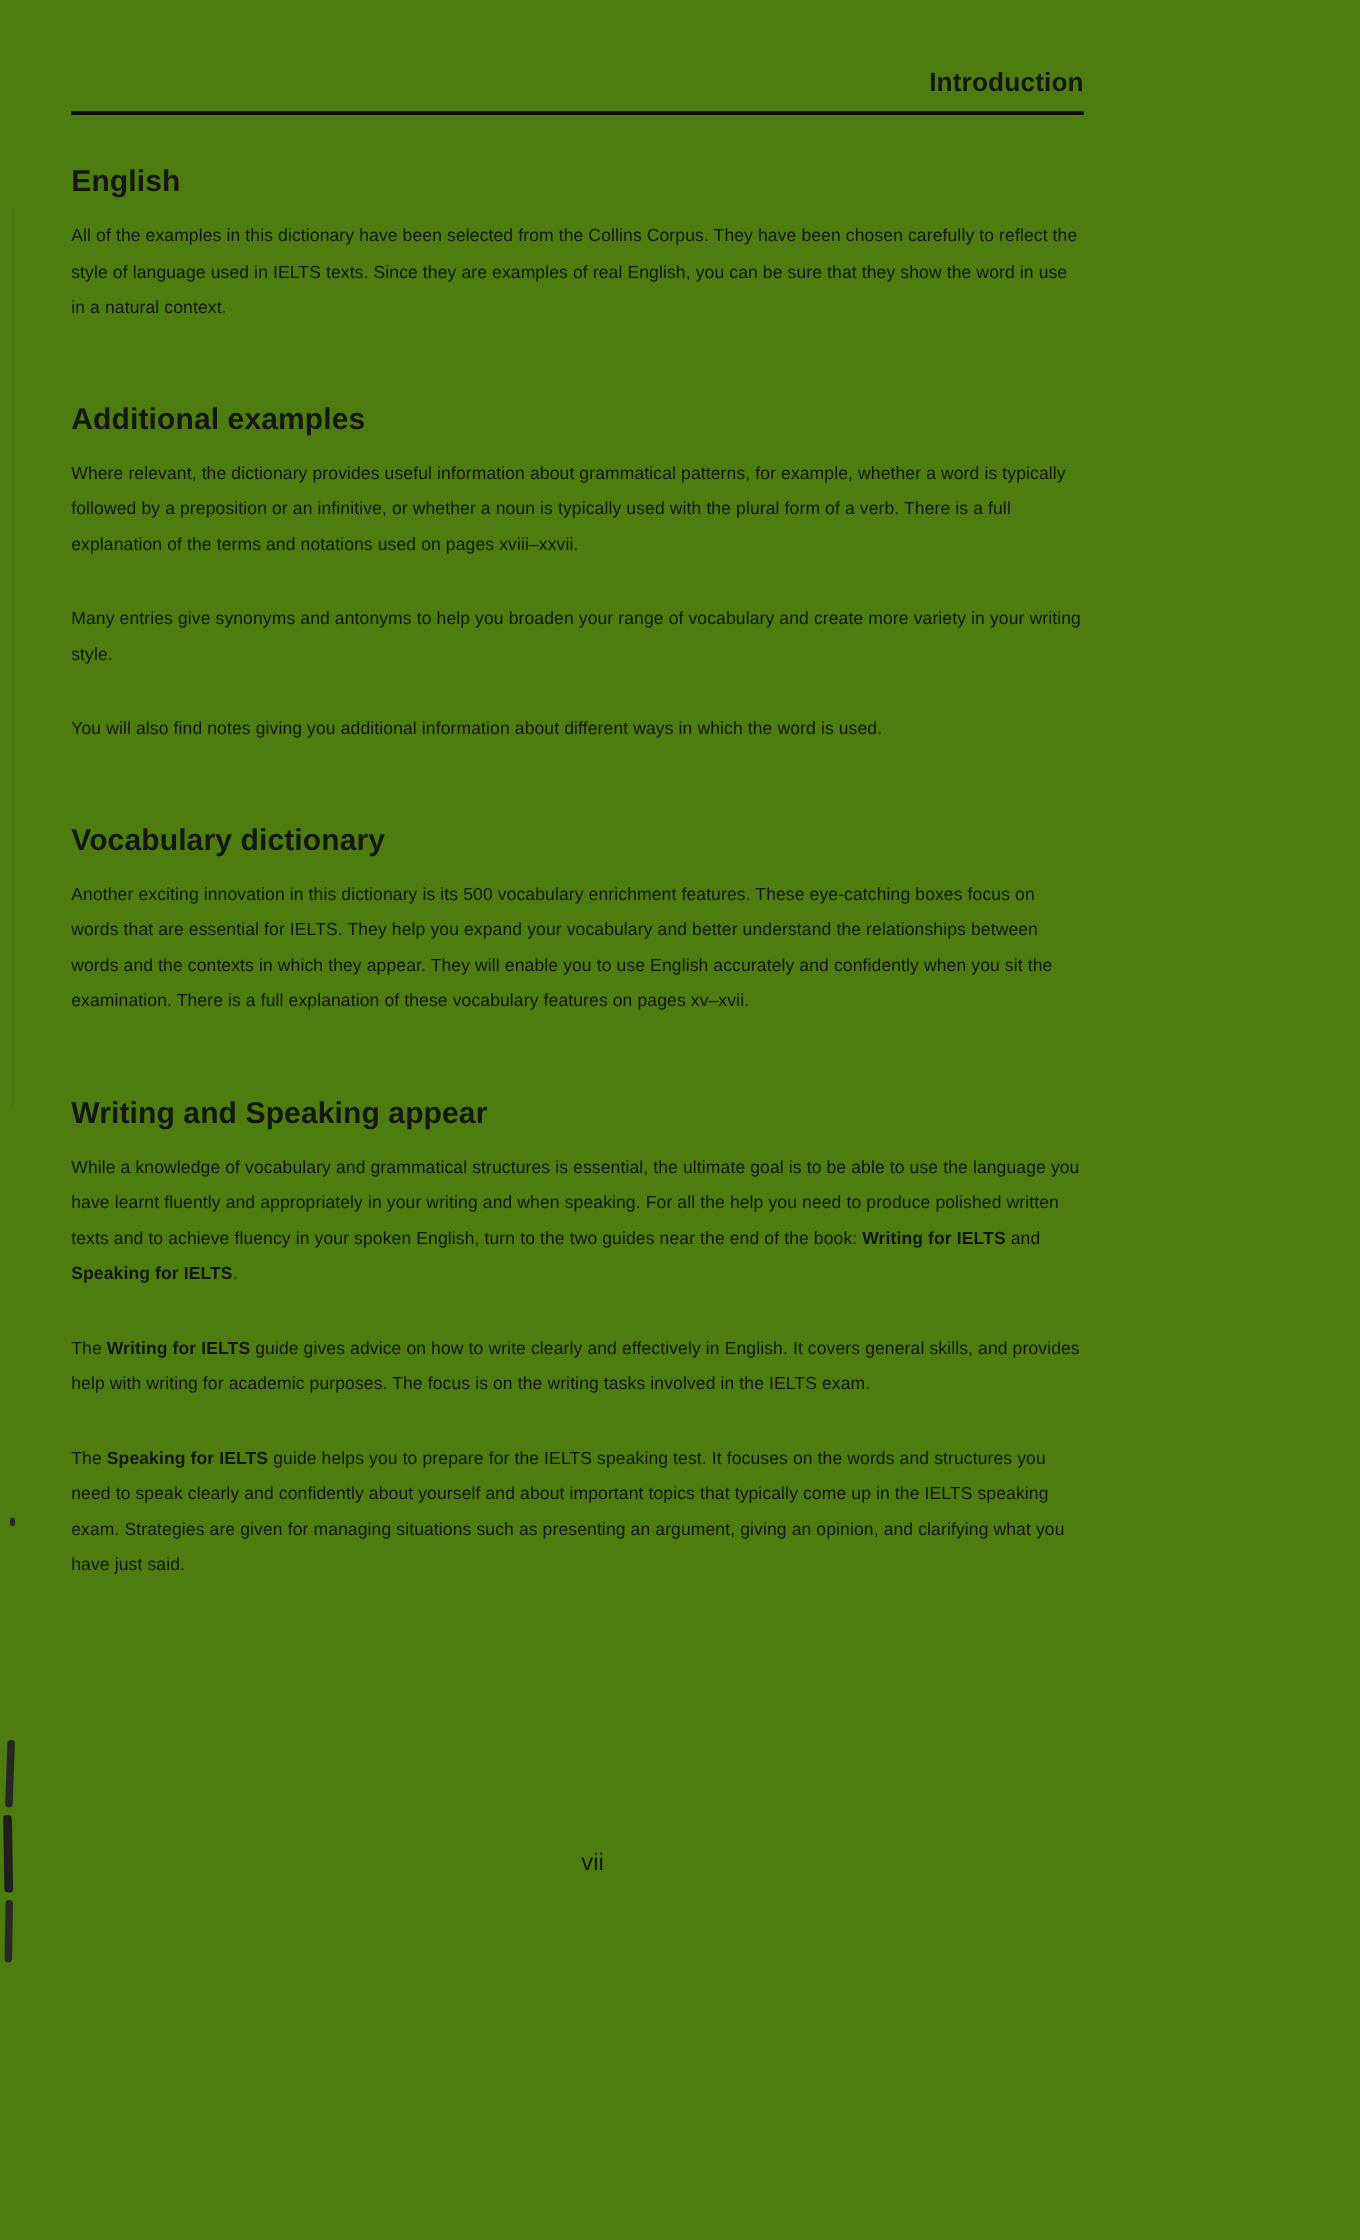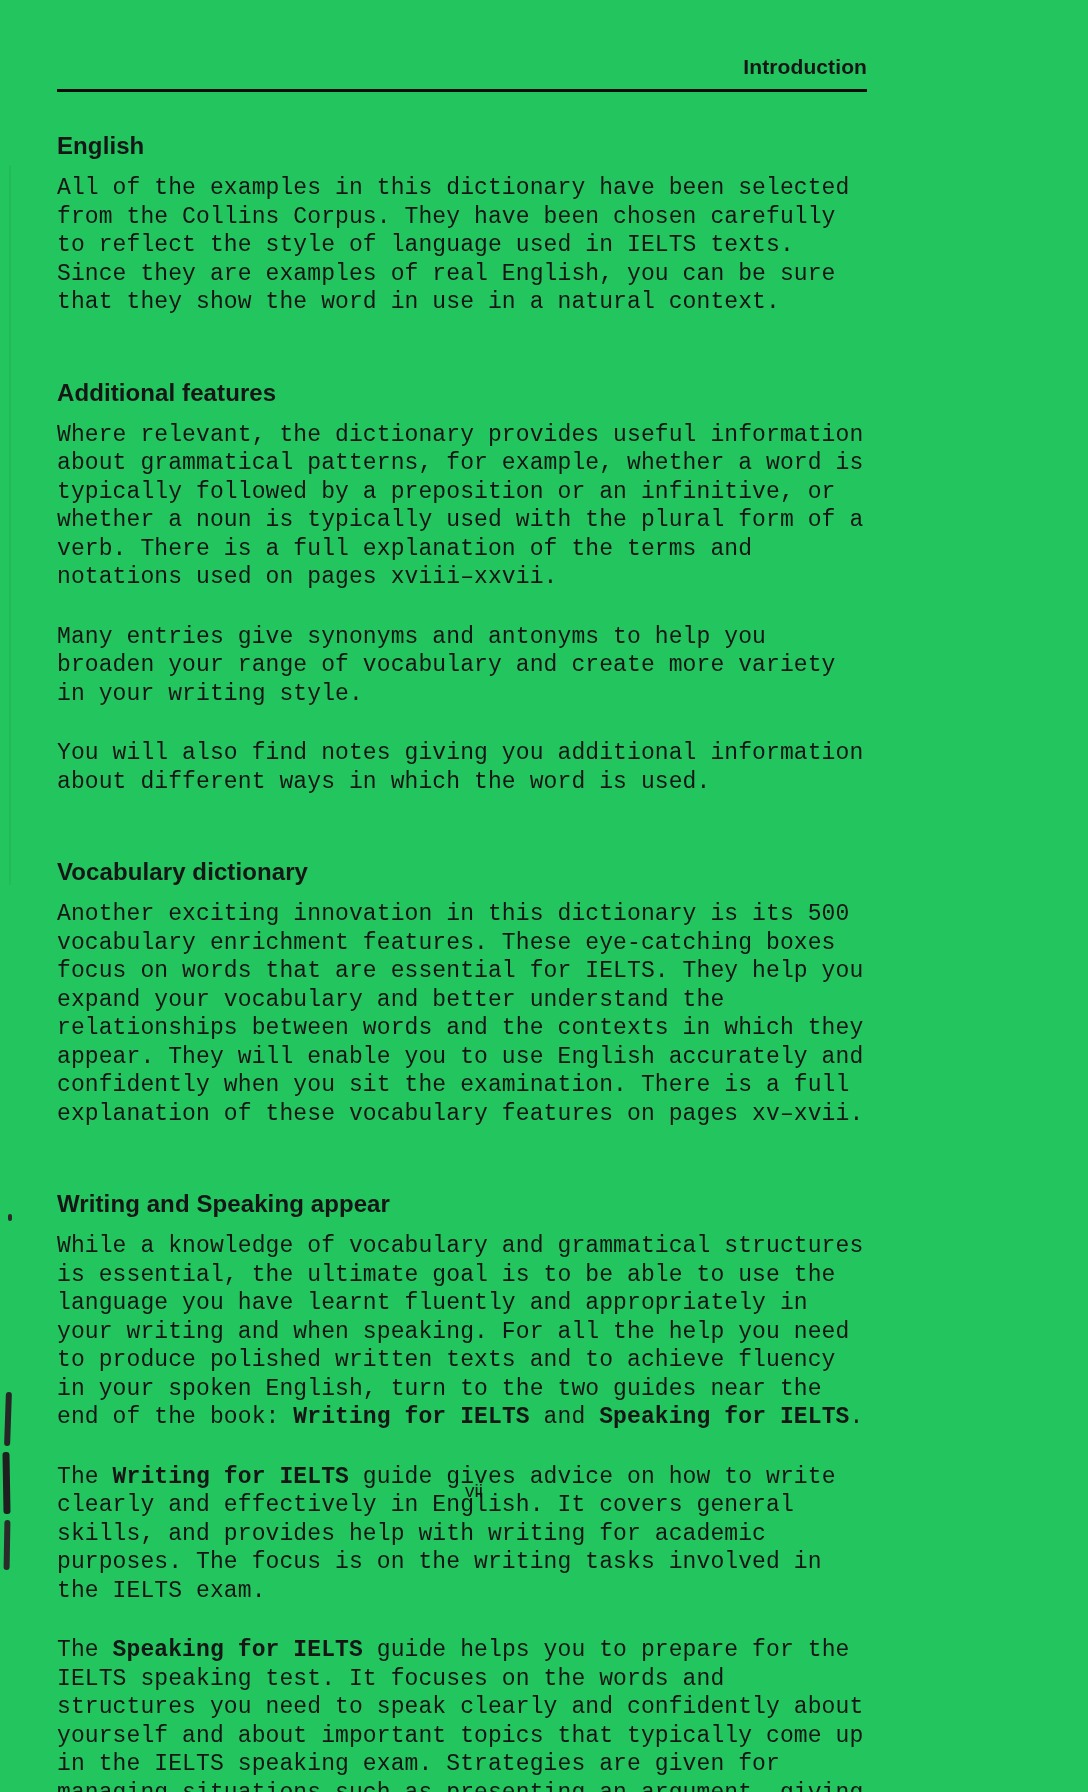--- a/index.html
+++ b/index.html
@@ -4,21 +4,21 @@
 <style>
   html, body {
     margin: 0;
     padding: 0;
     background: #fcfbf7;
   }
   .page {
     position: relative;
     width: 1088px;
     height: 1792px;
-    background: #22c55e;
+    background: #4d7c0f;
     color: #161616;
     font-family: "Liberation Sans", sans-serif;
     overflow: hidden;
     box-sizing: border-box;
   }
   .content {
     position: relative;
     margin: 0 221px 0 57px; 
     width: 810px;
   }
@@ -38,24 +38,23 @@
   main section { margin-top: 62px; }
   main section.first { margin-top: 40px; }
   h2 {
     margin: 0 0 14px 0;
     font-size: 24px;
     font-weight: 700;
     letter-spacing: 0.1px;
   }
   p {
     margin: 0;
-    font-size: 23px;
+    font-size: 14px;
     line-height: 28.5px;
     letter-spacing: 0.1px;
-    font-family: Liberation Mono, monospace;
   }
   p + p { margin-top: 31px; }
   p b { font-weight: 700; }
   .page-footer {
     position: absolute;
     top: 1480px;
     left: 69px;
     width: 810px;
     text-align: center;
     font-size: 19px;
@@ -130,21 +129,21 @@
     </header>
 
     <main>
 
       <section class="first">
         <h2>English</h2>
         <p><span>All of the examples in this dictionary have been selected from the Collins Corpus. They have been chosen carefully to reflect the style of language used in IELTS texts. Since they are examples of real English, you can be sure that they show the word in use in a natural context.</span></p>
       </section>
 
       <section>
-        <h2>Additional features</h2>
+        <h2>Additional examples</h2>
         <p><span>Where relevant, the dictionary provides useful information about grammatical patterns, for example, whether a word is typically followed by a preposition or an infinitive, or whether a noun is typically used with the plural form of a verb. There is a full explanation of the terms and notations used on pages xviii–xxvii.</span></p>
         <p><span>Many entries give synonyms and antonyms to help you broaden your range of vocabulary and create more variety in your writing style.</span></p>
         <p><span>You will also find notes giving you additional information about different ways in which the word is used.</span></p>
       </section>
 
       <section>
         <h2>Vocabulary dictionary</h2>
         <p><span>Another exciting innovation in this dictionary is its 500 vocabulary enrichment features. These eye-catching boxes focus on words that are essential for IELTS. They help you expand your vocabulary and better understand the relationships between words and the contexts in which they appear. They will enable you to use English accurately and confidently when you sit the examination. There is a full explanation of these vocabulary features on pages xv–xvii.</span></p>
       </section>
 

